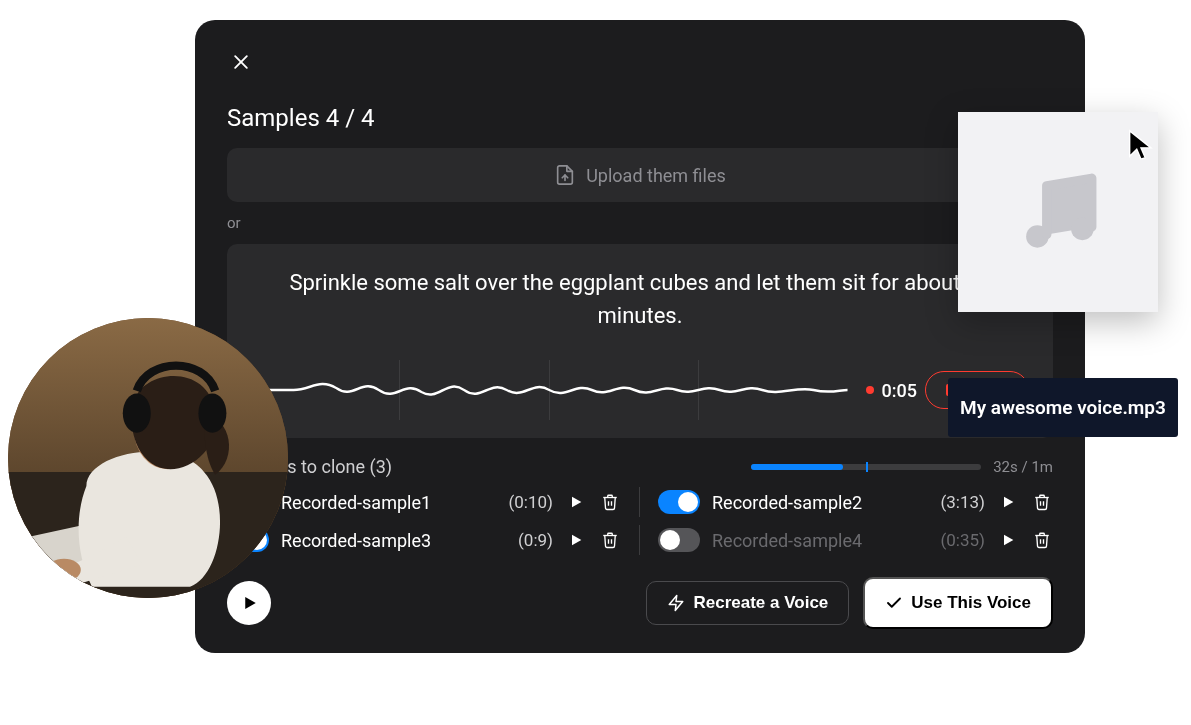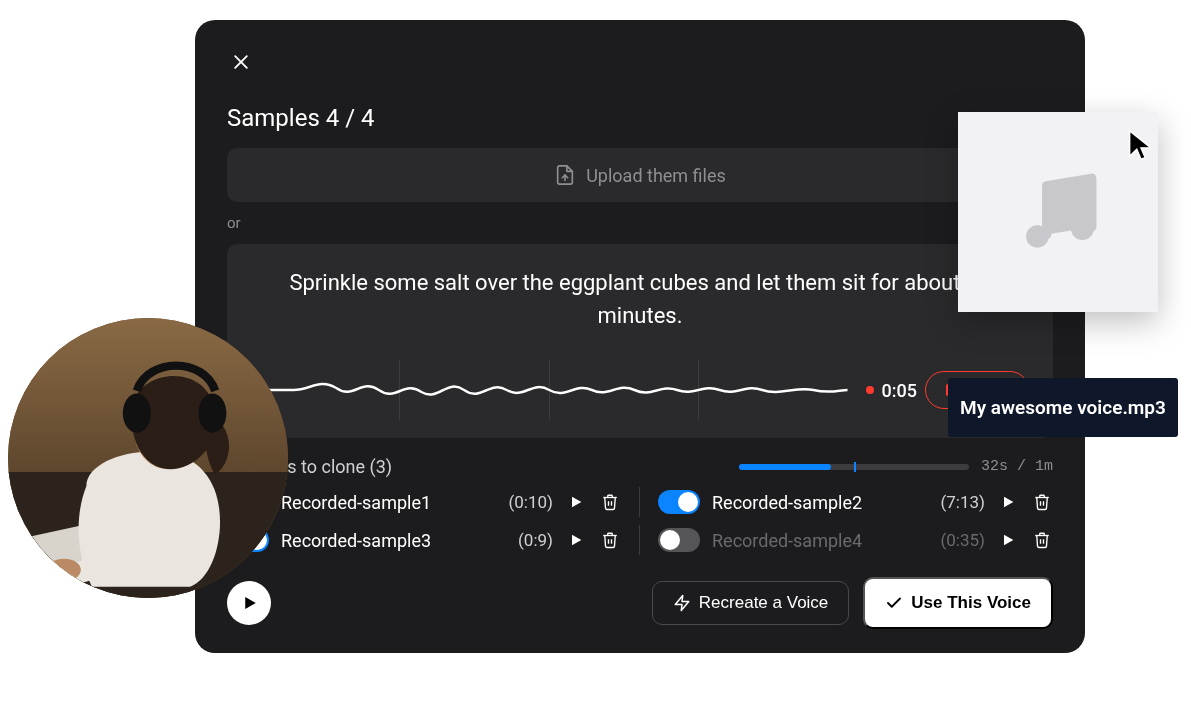--- a/index.html
+++ b/index.html
@@ -116,21 +116,21 @@
     cursor:pointer;
   }
   .save-btn .stop-sq { width:12px; height:12px; background:#ff3b30; border-radius:2px; }
 
   .clone-header {
     display:flex; justify-content:space-between; align-items:center;
     margin-top: 18px;
     margin-bottom: 10px;
   }
   .clone-title { font-size:18px; color:#d0d0d2; }
-  .progress-wrap { display:flex; align-items:center; gap:12px;font-family:Liberation Mono, monospace; }
+  .progress-wrap { display:flex; align-items:center; gap:12px; }
   .progress-bar {
     width: 230px; height:6px; background:#3c3c3e; border-radius:3px; position:relative;
   }
   .progress-fill { position:absolute; left:0; top:0; height:100%; background:#0a84ff; border-radius:3px; width:40%; }
   .progress-marker { position:absolute; top:-2px; width:2px; height:10px; background:#0a84ff; left:50%; }
   .progress-text { font-size:15px; color:#8e8e93; }
 
   .samples-grid {
     display:grid;
     grid-template-columns: 1fr 1fr;
@@ -170,21 +170,21 @@
   .footer-spacer { flex:1; }
   .btn-secondary {
     border:1px solid #4a4a4d;
     color:#fff;
     background:transparent;
     border-radius:10px;
     height:44px;
     padding:0 20px;
     display:flex; align-items:center; gap:8px;
     font-size:17px;
-    font-weight:400;
+    font-weight:700;
     cursor:pointer;
   }
   .btn-primary {
     background:#fff;
     color:#000;
     border-radius:10px;
     height:52px;
     padding:0 20px;
     display:flex; align-items:center; gap:8px;
     font-size:17px;
@@ -317,21 +317,21 @@
             <path d="M9 6V4a1 1 0 0 1 1-1h4a1 1 0 0 1 1 1v2"></path>
           </svg>
       </div>
     </div>
 
     <div class="col-right sample-row">
       <div class="toggle on">
           <div class="knob"></div>
         </div>
       <div class="sample-name">Recorded-sample2</div>
-      <div class="sample-dur">(7:13)</div>
+      <div class="sample-dur">(3:13)</div>
       <div class="icon-btn">
         <svg width="16" height="16" viewBox="0 0 24 24" fill="currentColor">
             <polygon points="6,4 20,12 6,20"></polygon>
           </svg>
       </div>
       <div class="icon-btn">
         <svg width="18" height="18" viewBox="0 0 24 24" fill="none" stroke="currentColor" stroke-width="1.8">
             <polyline points="3 6 5 6 21 6"></polyline>
             <path d="M19 6l-1 14a2 2 0 0 1-2 2H8a2 2 0 0 1-2-2L5 6"></path>
             <path d="M10 11v6M14 11v6"></path>

